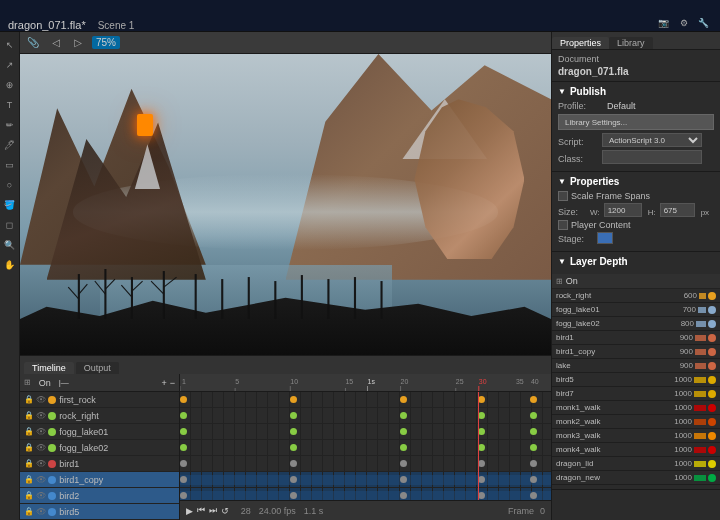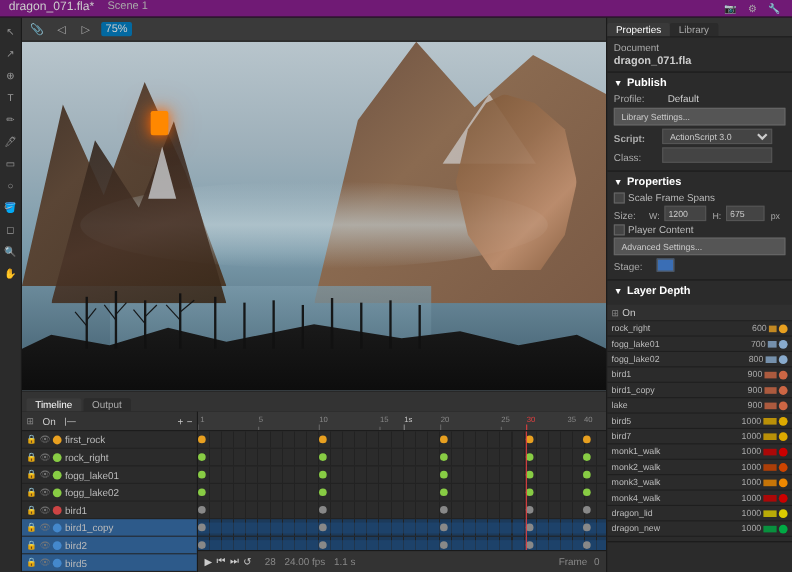--- a/index.html
+++ b/index.html
@@ -1,20 +1,20 @@
 <!DOCTYPE html>
 <html><head>
   <meta charset="utf-8">
   <style>
     * { margin: 0; padding: 0; box-sizing: border-box; }
     body { width: 720px; height: 520px; overflow: hidden; background: #2b2b2b; font-family: Arial, sans-serif; font-size: 11px; color: #ccc; }
 
     
     .app { display: flex; flex-direction: column; height: 520px; }
-    .title-bar { background: #701a75; height: 16px; display: flex; align-items: flex-start; padding: 0 8px; border-bottom: 1px solid #111; flex-shrink: 0; }
+    .title-bar { background: #0f172a; height: 32px; display: flex; align-items: flex-end; padding: 0 8px; border-bottom: 1px solid #111; flex-shrink: 0; }
     .title-bar-text { font-size: 11px; color: #ccc; }
     .main-area { display: flex; flex: 1; overflow: hidden; }
     .left-toolbar { width: 20px; background: #2b2b2b; border-right: 1px solid #1a1a1a; display: flex; flex-direction: column; align-items: center; padding-top: 4px; flex-shrink: 0; }
     .center-area { display: flex; flex-direction: column; flex: 1; overflow: hidden; }
     .stage-bar { background: #3a3a3a; height: 22px; display: flex; align-items: center; padding: 0 6px; gap: 6px; border-bottom: 1px solid #1a1a1a; flex-shrink: 0; }
     .stage-canvas { flex: 1; background: #4a4a4a; position: relative; overflow: hidden; min-height: 0; }
     .bottom-panel { height: 165px; background: #2b2b2b; border-top: 1px solid #1a1a1a; flex-shrink: 0; display: flex; flex-direction: column; }
     .timeline-body { display: flex; flex: 1; overflow: hidden; }
     .layer-panel { width: 160px; background: #2b2b2b; border-right: 1px solid #1a1a1a; overflow-y: auto; flex-shrink: 0; }
     .right-panel { width: 180px; background: #2b2b2b; border-left: 1px solid #1a1a1a; display: flex; flex-direction: column; overflow-y: auto; flex-shrink: 0; }
@@ -371,21 +371,21 @@
           <span>Publish</span>
         </div>
         <div class="panel-row">
           <span style="color:#aaa; width:45px;">Profile:</span>
           <span>Default</span>
         </div>
         <div class="panel-row">
           <button class="panel-btn" style="width:100%; font-size:8px; height:16px;">Library Settings...</button>
         </div>
         <div class="panel-row">
-          <span style="color:#aaa; width:40px;font-weight:bold;">Script:</span>
+          <span style="color:#aaa; width:40px;">Script:</span>
           <select class="panel-select" style="width:100px; font-size:8px;">
             <option>ActionScript 3.0</option>
           </select>
         </div>
         <div class="panel-row">
           <span style="color:#aaa; width:40px;">Class:</span>
           <input class="panel-input" style="width: 100px; font-size: 8px;" value="">
         </div>
       </div>
 
@@ -404,23 +404,20 @@
           <input class="panel-input-sm" value="1200" style="width: 38px; font-size: 8px; margin-right: 2px;">
           <span style="color:#aaa; font-size:8px;">H:</span>
           <input class="panel-input-sm" value="675" style="width: 35px; font-size: 8px; margin-right: 2px;">
           <span style="color:#aaa; font-size:8px;">px</span>
         </div>
         <div class="checkbox-row">
           <div class="checkbox-sm"></div>
           <span>Player Content</span>
         </div>
         <div class="panel-row">
-          <button class="panel-btn" style="width:100%; font-size:8px; height:16px;">Advanced Settings...</button>
-        </div>
-        <div class="panel-row">
           <span style="color:#aaa; width:35px;">Stage:</span>
           <div class="stage-color-box"></div>
         </div>
       </div>
 
       <div class="panel-section" style="padding:4px 0;">
         <div class="panel-header" style="padding:0 6px 3px;">
           <span style="font-size:8px;">▼</span>
           <span>Layer Depth</span>
         </div>

